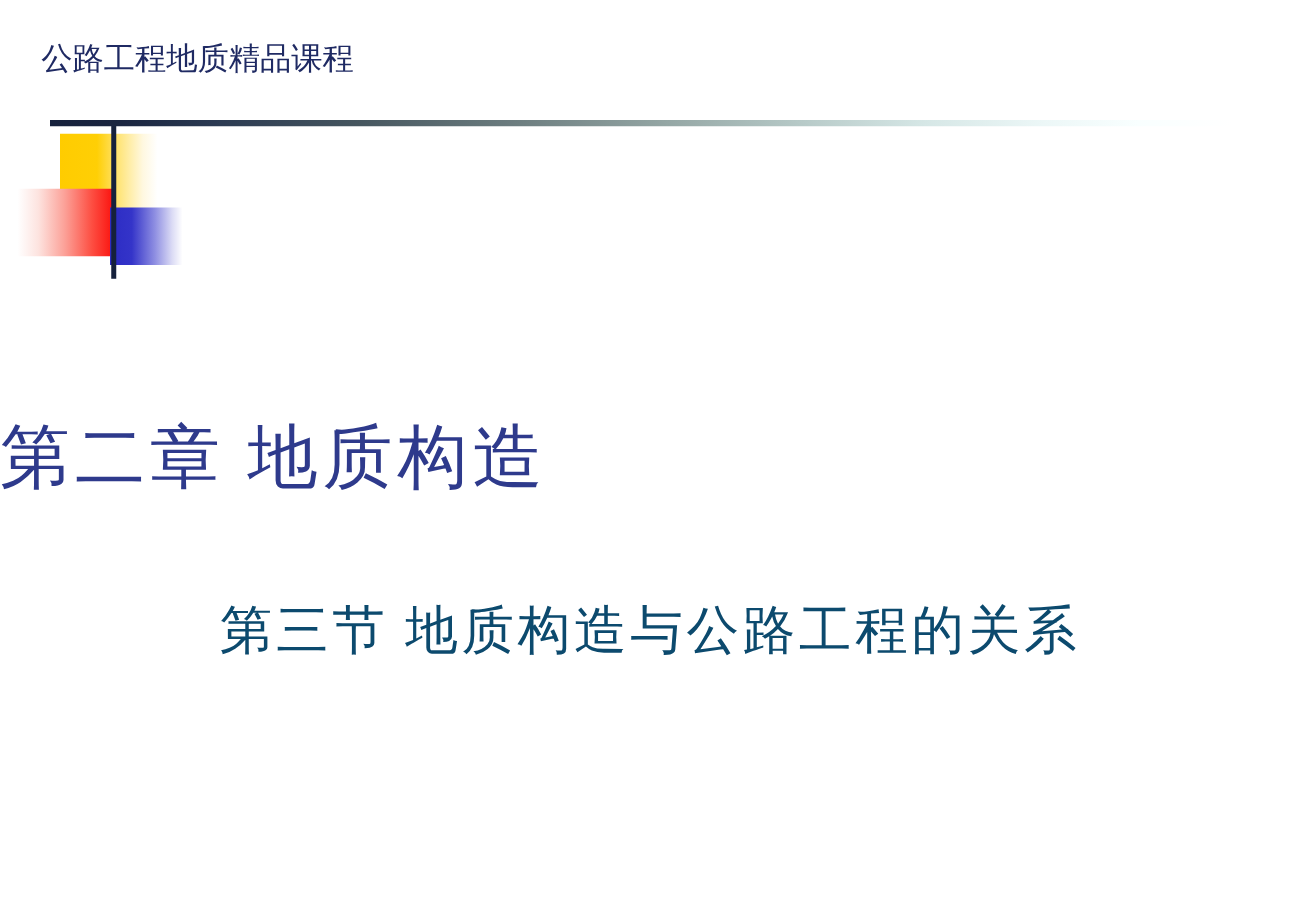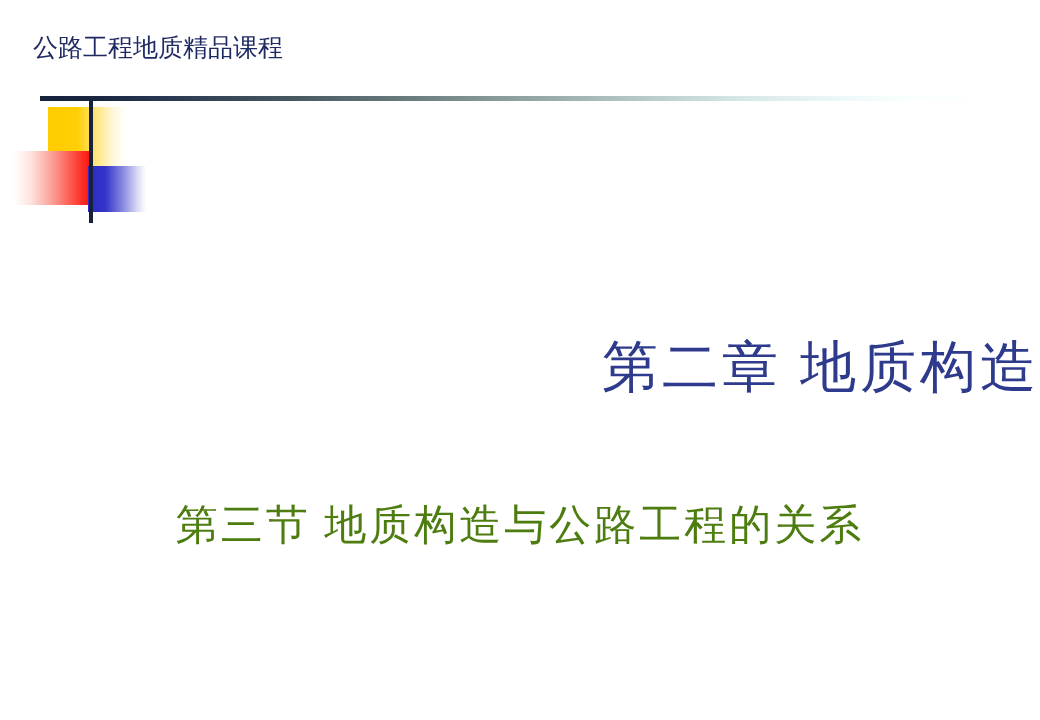--- a/index.html
+++ b/index.html
@@ -111,41 +111,40 @@
         #f9ffff 92%,
         #ffffff 100%);
   }
 
   
   #chapter-title {
     position: absolute;
     left: 0;
     top: 333px;
     width: 1040px;
-    text-align: right;
+    text-align: left;
     font-size: 56px;
     line-height: 68px;
     color: #2e3a8c;
     letter-spacing: 4px;
     white-space: nowrap;
     font-family: "Liberation Serif", "DejaVu Serif", serif;
   }
   #section-title {
     position: absolute;
     left: 0;
     top: 478px;
     width: 1040px;
     text-align: center;
     font-size: 42px;
     line-height: 54px;
-    color: #4d7c0f;
+    color: #0c4a6e;
     letter-spacing: 3px;
     white-space: nowrap;
     font-family: "Liberation Serif", "DejaVu Serif", serif;
-    margin-top: 20px;
   }
 </style>
 </head>
 <body>
 
 <div id="slide">
 
   <div id="course-title">公路工程地质精品课程</div>
 
   <div id="logo">

